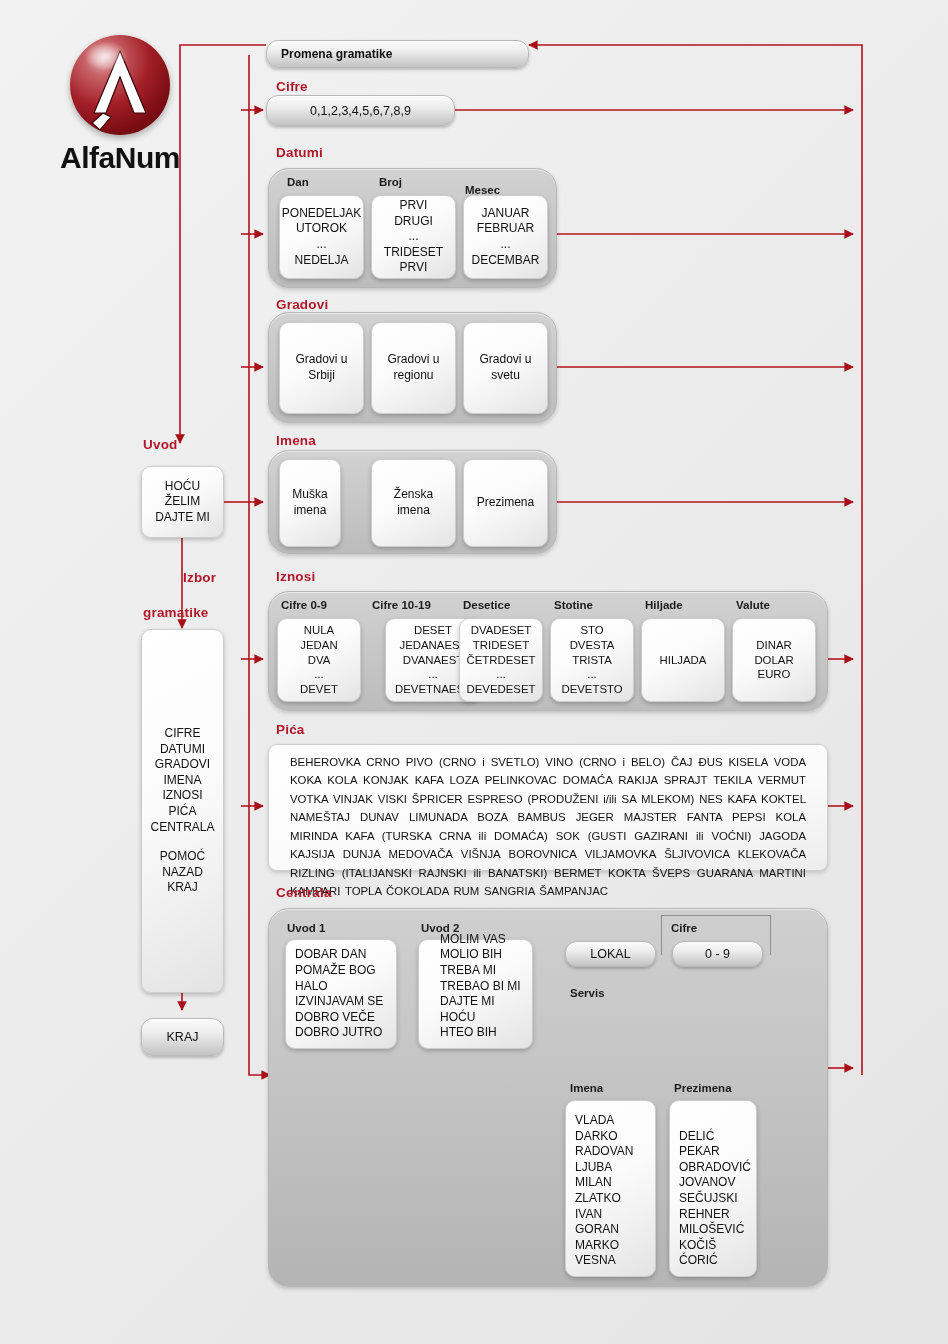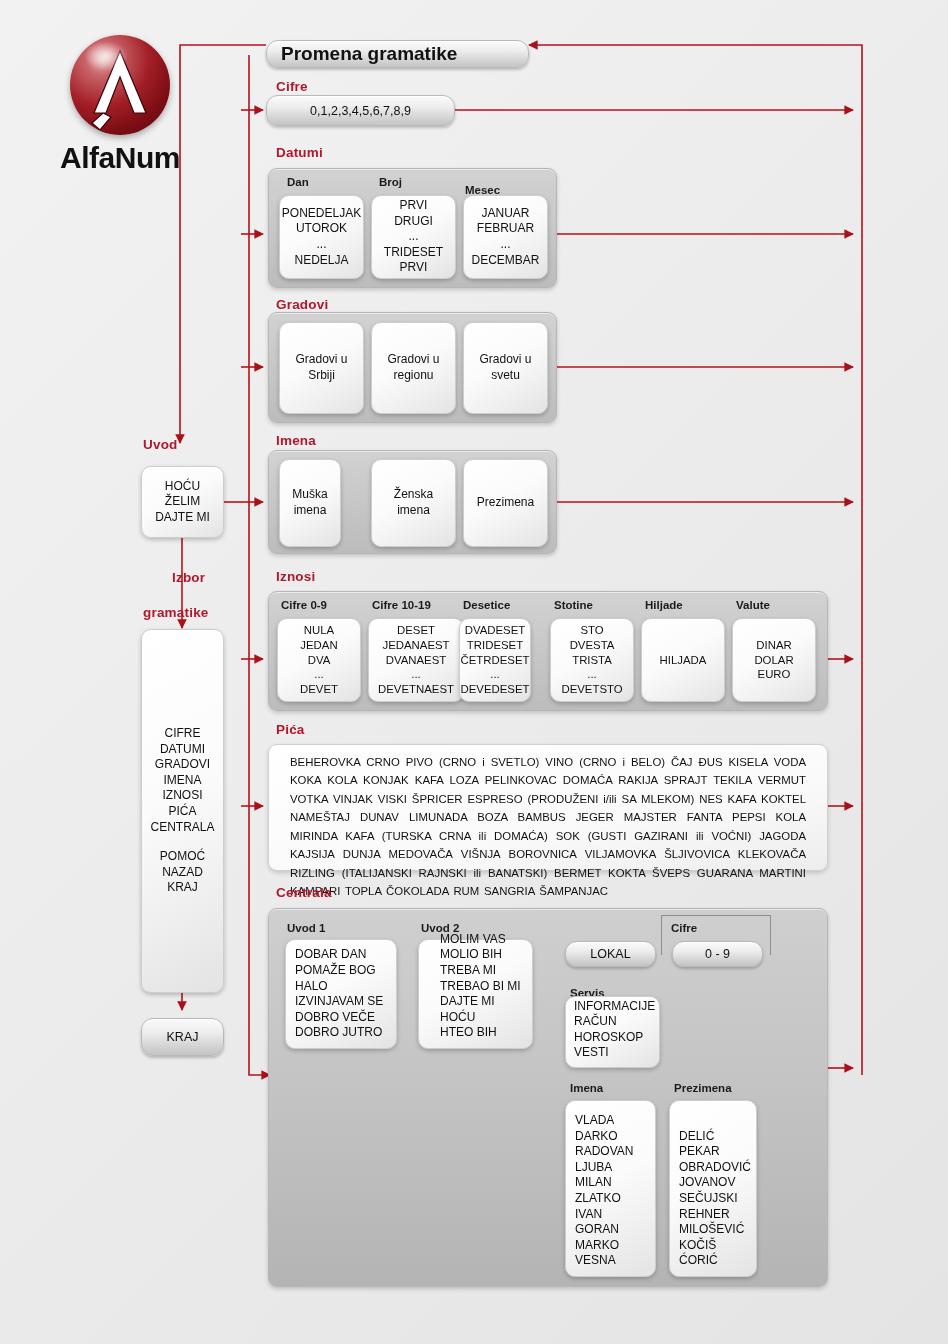--- a/index.html
+++ b/index.html
@@ -36,21 +36,21 @@
   
   .sec-title {
     position:absolute; font-size:13.5px; font-weight:bold; color:#b2182b;
     white-space:nowrap; letter-spacing:.2px;
   }
   .sub-title {
     position:absolute; font-size:11.5px; font-weight:bold; color:#1b1b1b;
     white-space:nowrap;
   }
   .group {
-    position:absolute; border-radius:9px;
+    position:absolute; border-radius:21px;
     background: linear-gradient(180deg,#d2d2d2 0%,#c9c9c9 40%,#bcbcbc 100%);
     border:1px solid #b6b6b6;
     box-shadow: 0 2px 4px rgba(0,0,0,.18), inset 0 1px 0 rgba(255,255,255,.55);
   }
   .group.dark {
     background: linear-gradient(180deg,#cfcfcf 0%,#c4c4c4 45%,#b4b4b4 100%);
   }
   .pill {
     position:absolute; border-radius:12px;
     background: linear-gradient(180deg,#fbfbfb 0%,#ededed 38%,#cfcfcf 82%,#c4c4c4 100%);
@@ -73,21 +73,21 @@
   .textblock {
     position:absolute; border-radius:9px;
     background: linear-gradient(170deg,#ffffff 0%,#fafafa 60%,#ededed 100%);
     border:1px solid #cfcfcf;
     box-shadow: 0 2px 4px rgba(0,0,0,.16), inset 0 1px 0 #fff;
     font-size:11.4px; color:#111; line-height:1.62;
     padding:8px 21px; text-align:justify; text-align-last:left;
     word-spacing:1.5px;
   }
   .titlepill {
-    font-weight:bold; font-size:19px; color:#111;
+    font-weight:bold; font-size:12px; color:#111;
     justify-content:flex-start; padding-left:14px;
   }
   .cifre-frame{
     position:absolute; border:1px solid #8d8d8d; border-bottom:none;
     background:transparent;
   }
 </style>
 </head>
 <body>
 
@@ -158,21 +158,21 @@
 
 <div class="pill titlepill" style="left:266px; top:40px; width:263px; height:28px;">Promena gramatike</div>
 
 <div class="sec-title" style="left:143px; top:437px;">Uvod</div>
 <div class="card" style="left:141px; top:466px; width:83px; height:72px;">
   <span class="ln">HOĆU</span>
   <span class="ln">ŽELIM</span>
   <span class="ln">DAJTE MI</span>
 </div>
 
-<div class="sec-title" style="left:144px; top:570px;padding-left:28px;">Izbor</div>
+<div class="sec-title" style="left:155px; top:570px;padding-left:28px;">Izbor</div>
 <div class="sec-title" style="left:143px; top:605px;">gramatike</div>
 
 <div class="card" style="left:141px; top:629px; width:83px; height:364px;">
   <div style="display:flex;flex-direction:column;align-items:center;justify-content:center;height:100%;">
     <span class="ln">CIFRE</span>
     <span class="ln">DATUMI</span>
     <span class="ln">GRADOVI</span>
     <span class="ln">IMENA</span>
     <span class="ln">IZNOSI</span>
     <span class="ln">PIĆA</span>
@@ -256,28 +256,28 @@
   <div class="sub-title" style="left:376px; top:7px;">Hiljade</div>
   <div class="sub-title" style="left:467px; top:7px;">Valute</div>
 
   <div class="card" style="left:8px; top:26px; width:84px; height:84px; font-size:11.4px;">
     <span class="ln">NULA</span>
     <span class="ln">JEDAN</span>
     <span class="ln">DVA</span>
     <span class="ln">...</span>
     <span class="ln">DEVET</span>
   </div>
-  <div class="card" style="left:99px; top:26px; width:96px; height:84px; font-size:11.4px;">
+  <div class="card" style="left:116px; top:26px; width:96px; height:84px; font-size:11.4px;">
     <span class="ln">DESET</span>
     <span class="ln">JEDANAEST</span>
     <span class="ln">DVANAEST</span>
     <span class="ln">...</span>
     <span class="ln">DEVETNAEST</span>
   </div>
-  <div class="card" style="left:190px; top:26px; width:72px; height:84px; font-size:11.4px;">
+  <div class="card" style="left:190px; top:26px; width:84px; height:84px; font-size:11.4px;">
     <span class="ln">DVADESET</span>
     <span class="ln">TRIDESET</span>
     <span class="ln">ČETRDESET</span>
     <span class="ln">...</span>
     <span class="ln">DEVEDESET</span>
   </div>
   <div class="card" style="left:281px; top:26px; width:84px; height:84px; font-size:11.4px;">
     <span class="ln">STO</span>
     <span class="ln">DVESTA</span>
     <span class="ln">TRISTA</span>
@@ -321,26 +321,20 @@
     <span class="ln">HTEO BIH</span>
   </div>
 
   <div class="pill" style="left:296px; top:32px; width:91px; height:26px;">LOKAL</div>
 
   <div class="cifre-frame" style="left:392px; top:6px; width:110px; height:40px;"></div>
   <div class="sub-title" style="left:402px; top:13px;">Cifre</div>
   <div class="pill" style="left:403px; top:32px; width:91px; height:26px;">0 - 9</div>
 
   <div class="sub-title" style="left:301px; top:69px;margin-top:9px;">Servis</div>
-  <div class="card left" style="left:296px; top:87px; width:95px; height:72px; padding:6px 8px;">
-    <span class="ln">INFORMACIJE</span>
-    <span class="ln">RAČUN</span>
-    <span class="ln">HOROSKOP</span>
-    <span class="ln">VESTI</span>
-  </div>
 
   <div class="sub-title" style="left:301px; top:173px;">Imena</div>
   <div class="card left" style="left:296px; top:191px; width:91px; height:177px; padding:7px 9px;">
     <span class="ln">VLADA</span>
     <span class="ln">DARKO</span>
     <span class="ln">RADOVAN</span>
     <span class="ln">LJUBA</span>
     <span class="ln">MILAN</span>
     <span class="ln">ZLATKO</span>
     <span class="ln">IVAN</span>

